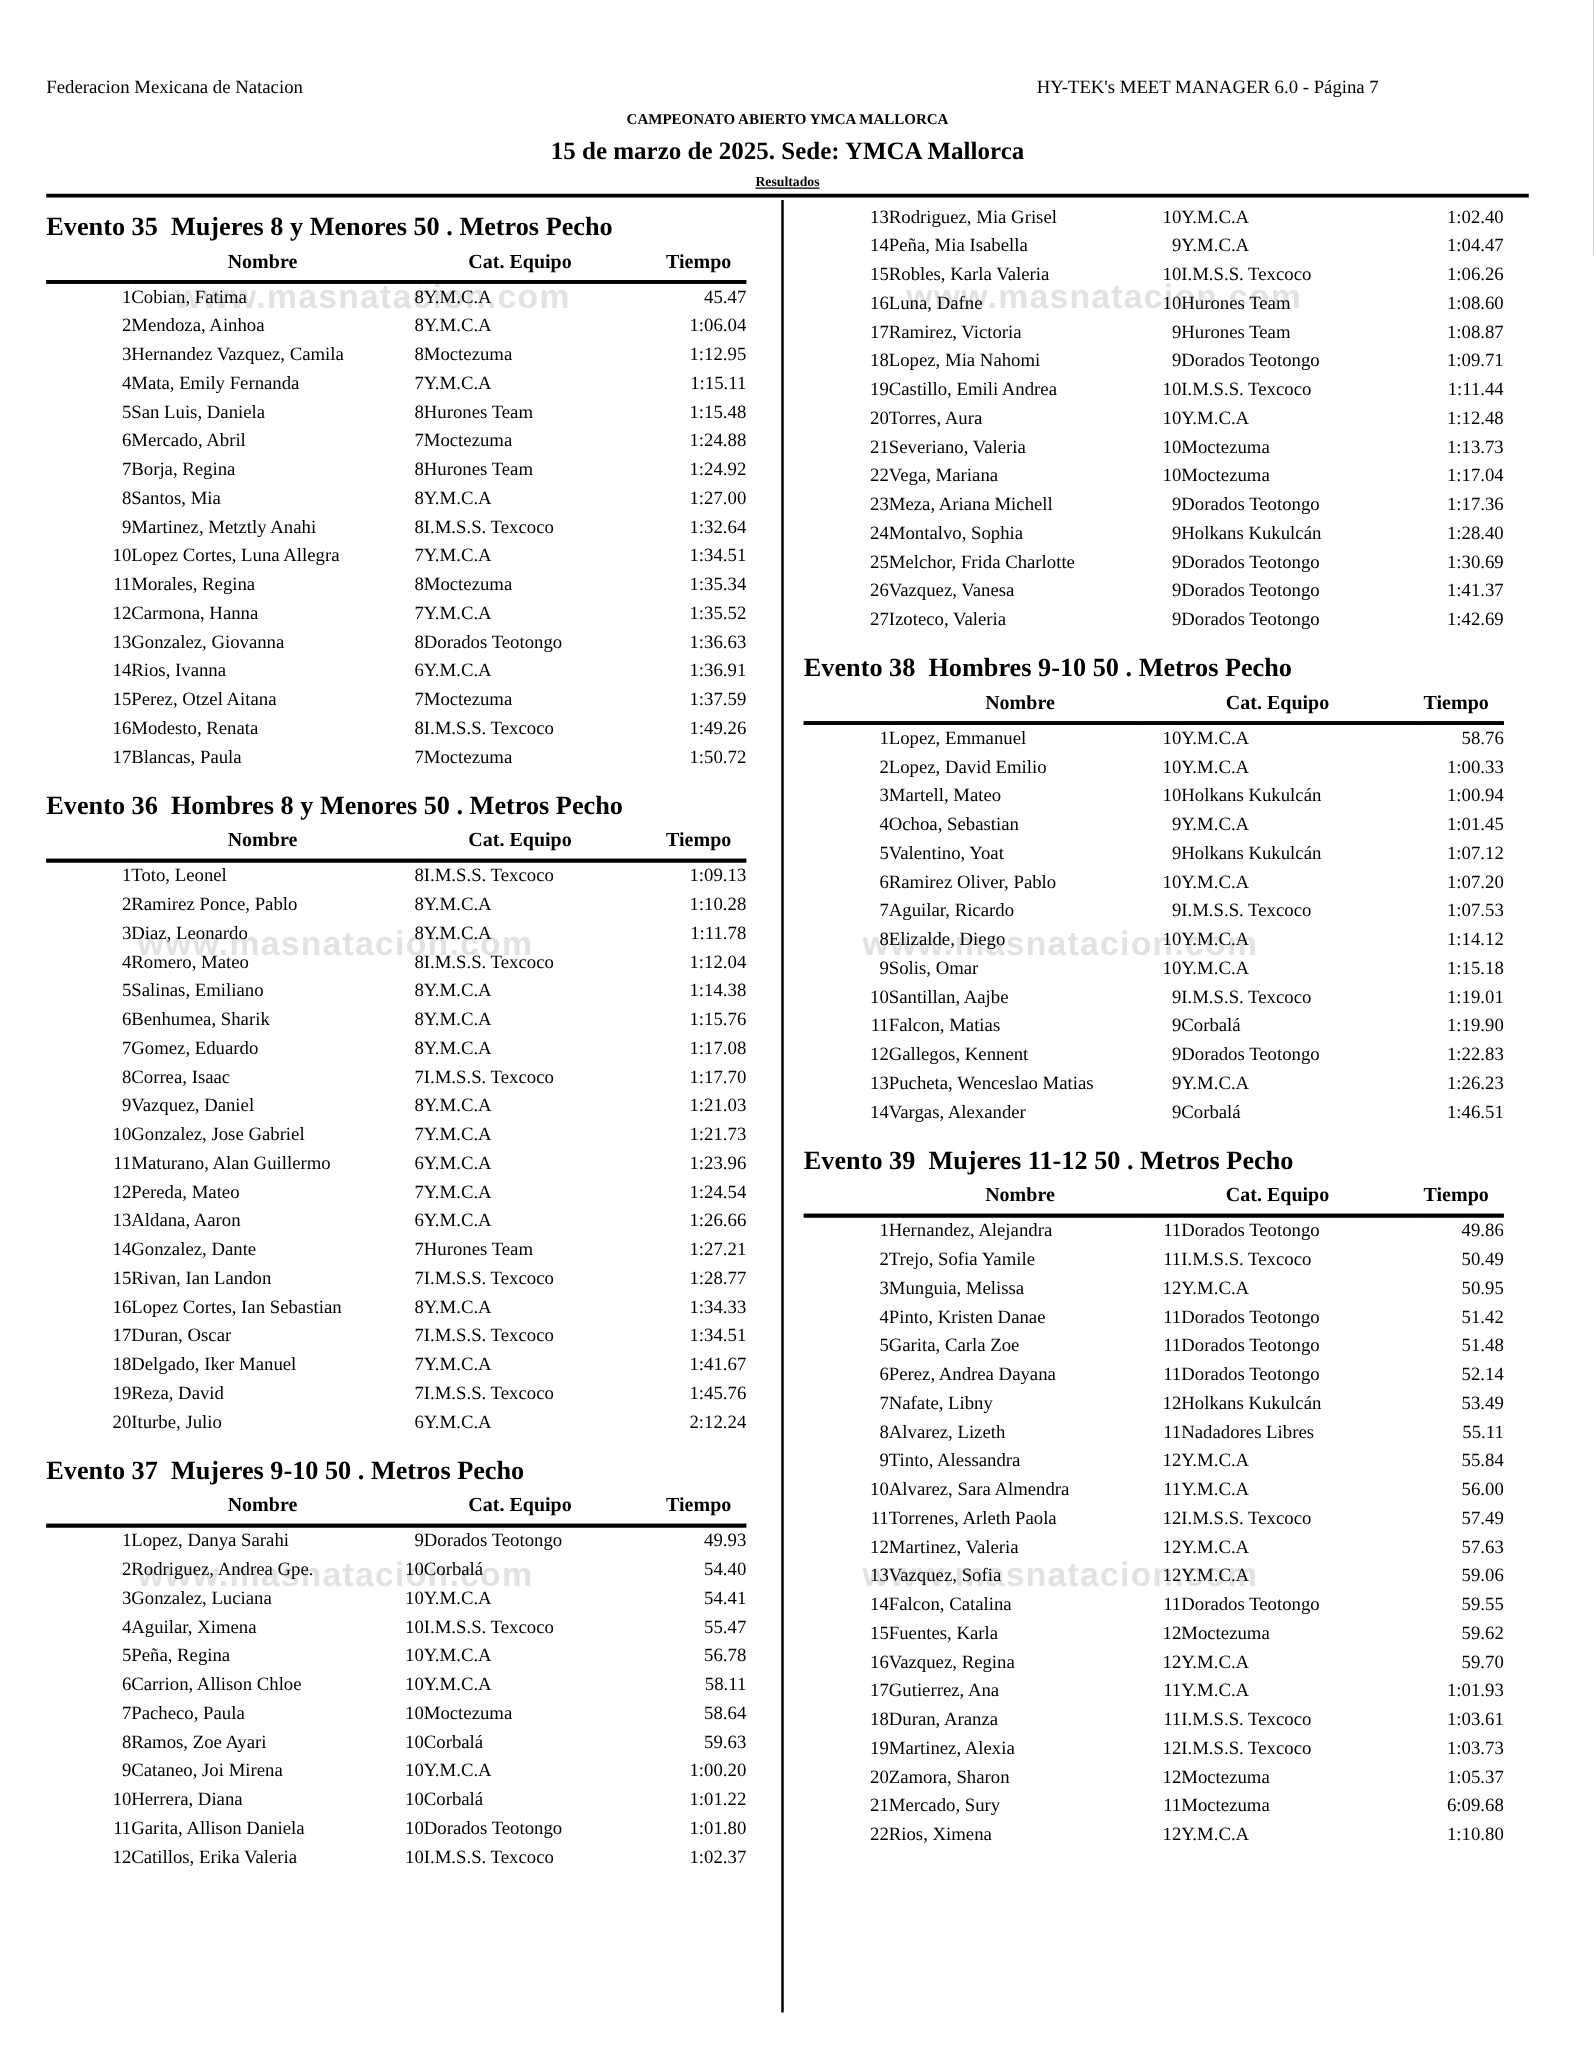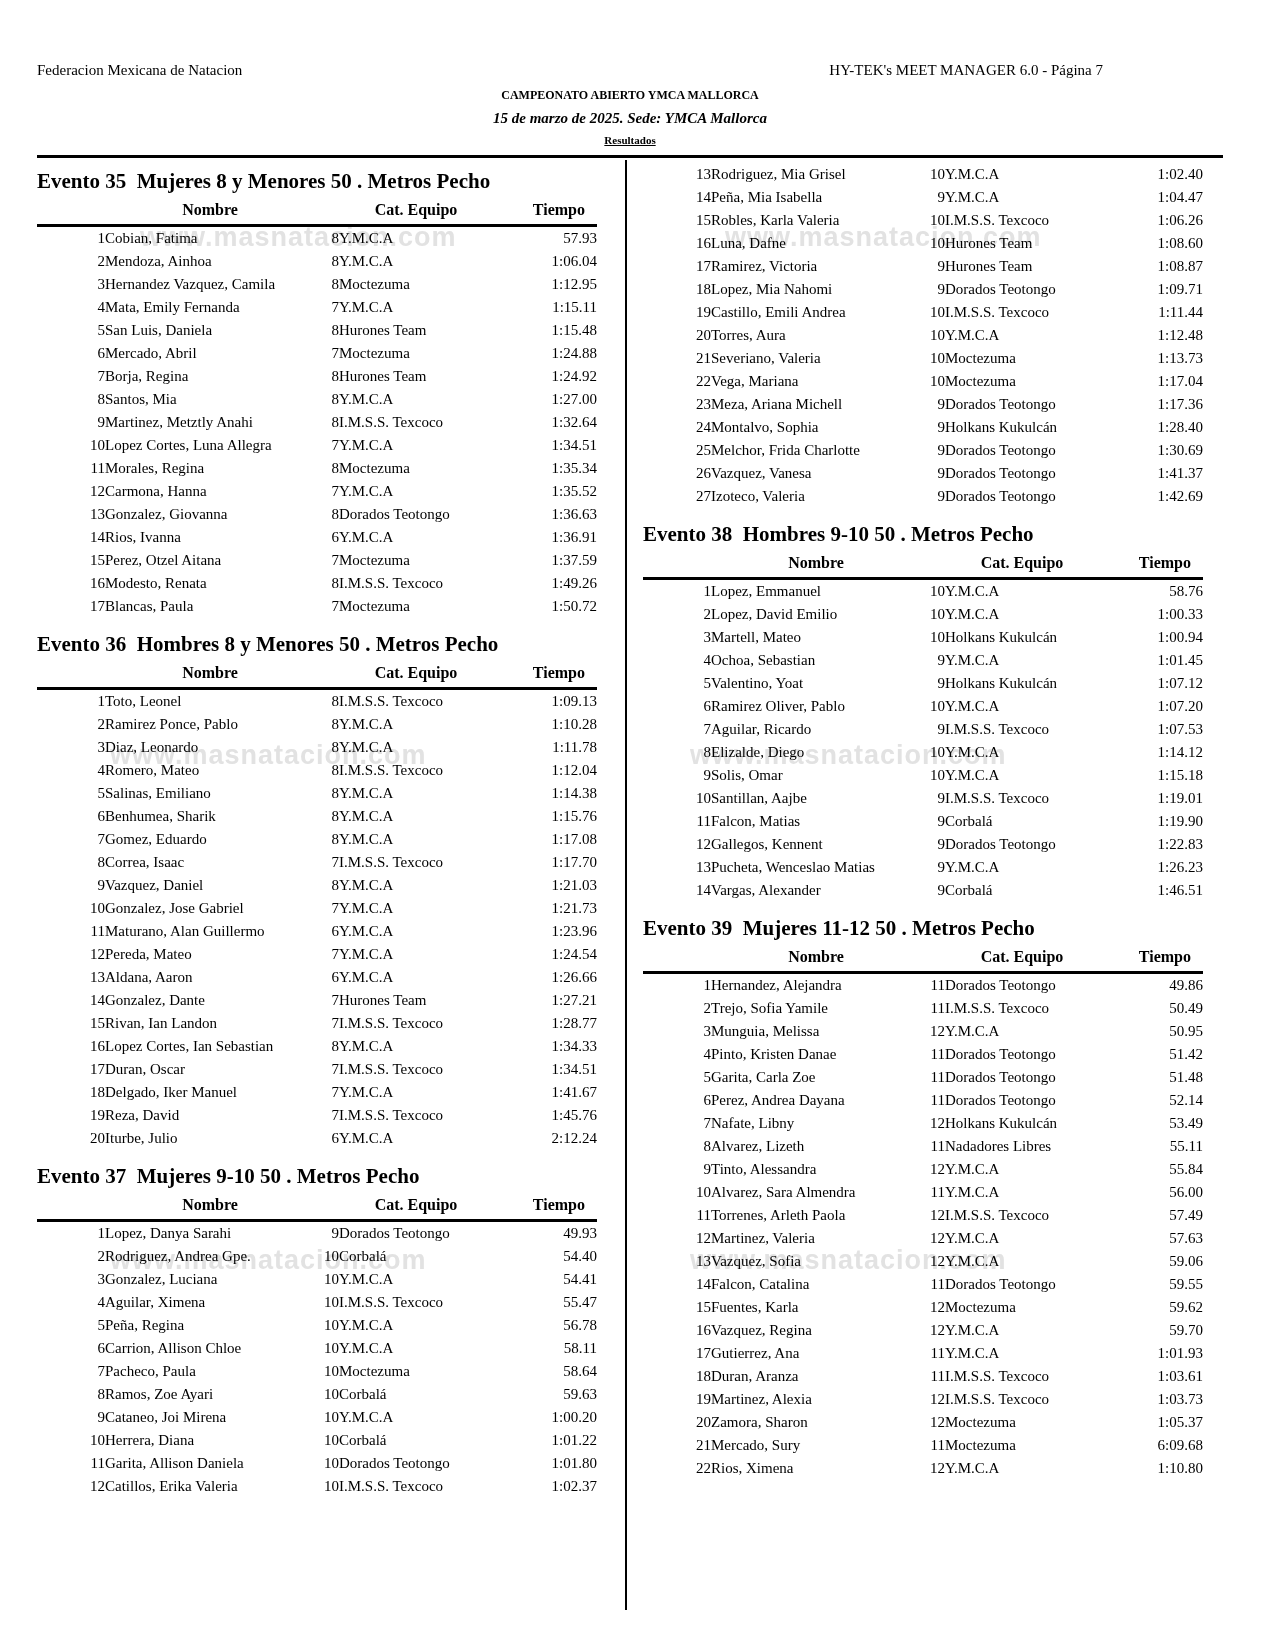--- a/index.html
+++ b/index.html
@@ -16,21 +16,21 @@
     position:absolute;top:62px;left:37px;right:52px;
     font-size:15px;
   }
   .topbar .left{position:absolute;left:0;top:0;}
   .topbar .right{position:absolute;right:120px;top:0;}
   .center-block{
     position:absolute;top:88px;left:37px;right:52px;
     text-align:center;font-weight:bold;
   }
   .doc-title{font-size:12px;margin-bottom:7px;}
-  .doc-subtitle{font-size:15px;margin-bottom:7px;font-style:italic;}
+  .doc-subtitle{font-size:20px;margin-bottom:7px;}
   .results-label{font-size:11px;text-decoration:underline;margin-bottom:0;}
   .top-rule{
     position:absolute;top:155px;left:37px;right:52px;
     border-top:3px solid #000;
   }
   .v-divider{
     position:absolute;top:160px;left:625px;width:2px;height:1450px;
     background:#000;
   }
   .col{
@@ -126,21 +126,21 @@
               <th class="h-catequipo" colspan="2">Cat. Equipo</th>
               <th class="h-time">Tiempo</th>
             </tr>
           </thead>
           <tbody>
             <tr>
               <td class="place">1</td>
               <td class="name">Cobian, Fatima</td>
               <td class="cat">8</td>
               <td class="team">Y.M.C.A</td>
-              <td class="time">57.93</td>
+              <td class="time">45.47</td>
             </tr>
             <tr>
               <td class="place">2</td>
               <td class="name">Mendoza, Ainhoa</td>
               <td class="cat">8</td>
               <td class="team">Y.M.C.A</td>
               <td class="time">1:06.04</td>
             </tr>
             <tr>
               <td class="place">3</td>

